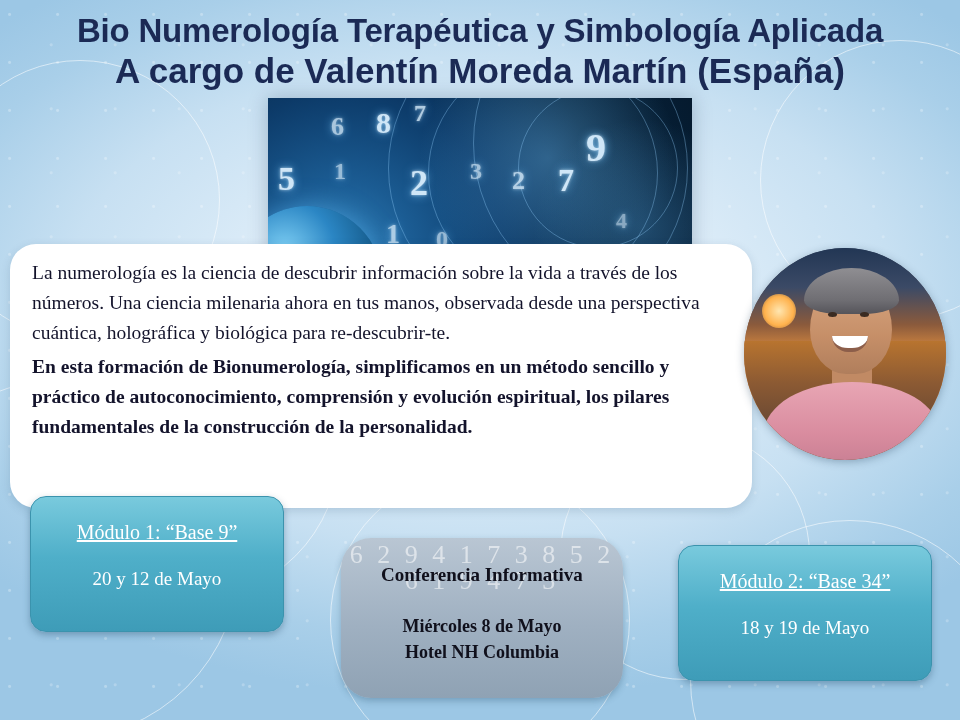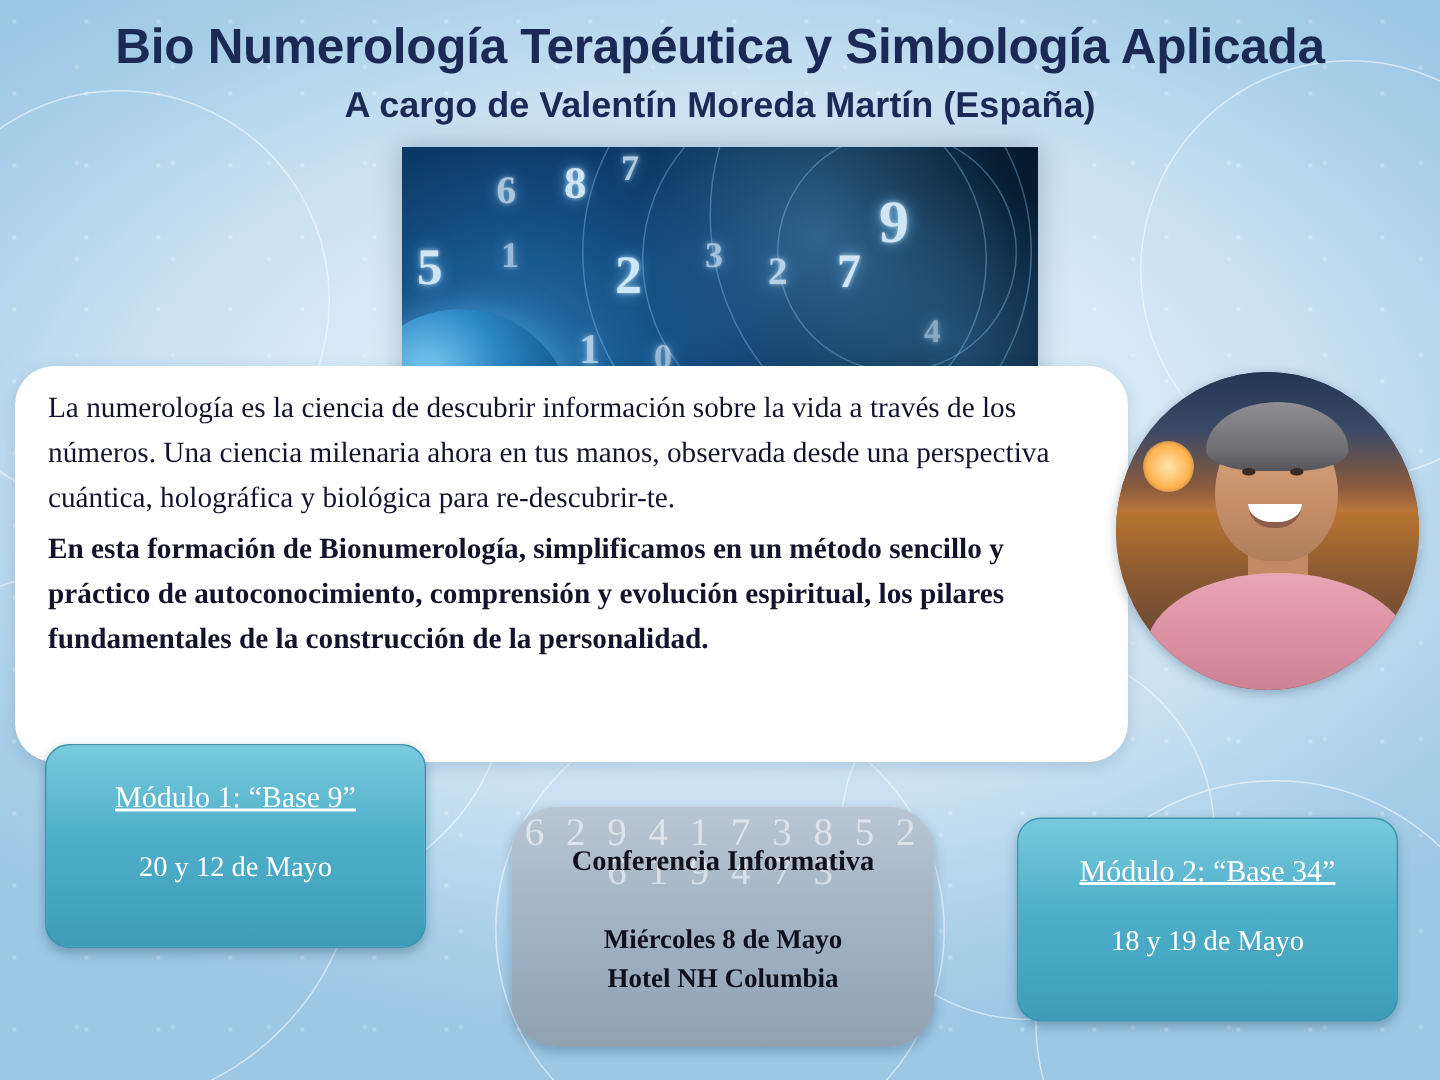--- a/index.html
+++ b/index.html
@@ -46,21 +46,21 @@
   }
   .title-line1 {
     font-size: 33px;
     font-weight: bold;
     color: #1b2a55;
     letter-spacing: -0.2px;
     line-height: 42px;
     white-space: nowrap;
   }
   .title-line2 {
-    font-size: 24px;
+    font-size: 35px;
     font-weight: bold;
     color: #1b2a55;
     line-height: 38px;
     white-space: nowrap;
   }
 
   
   .hero {
     position: absolute;
     left: 268px; top: 98px;

